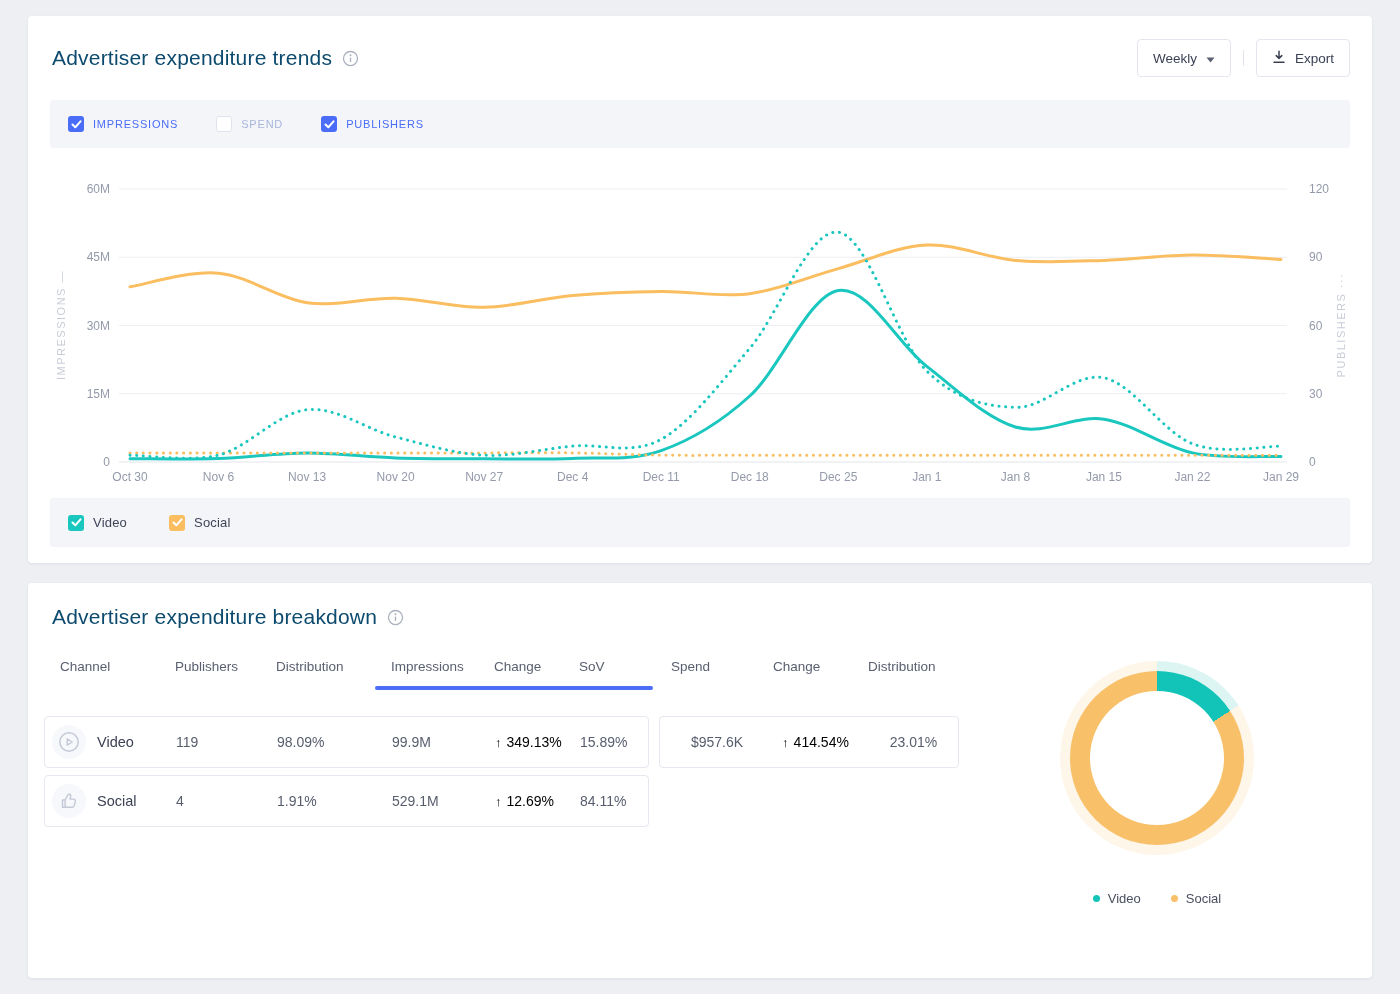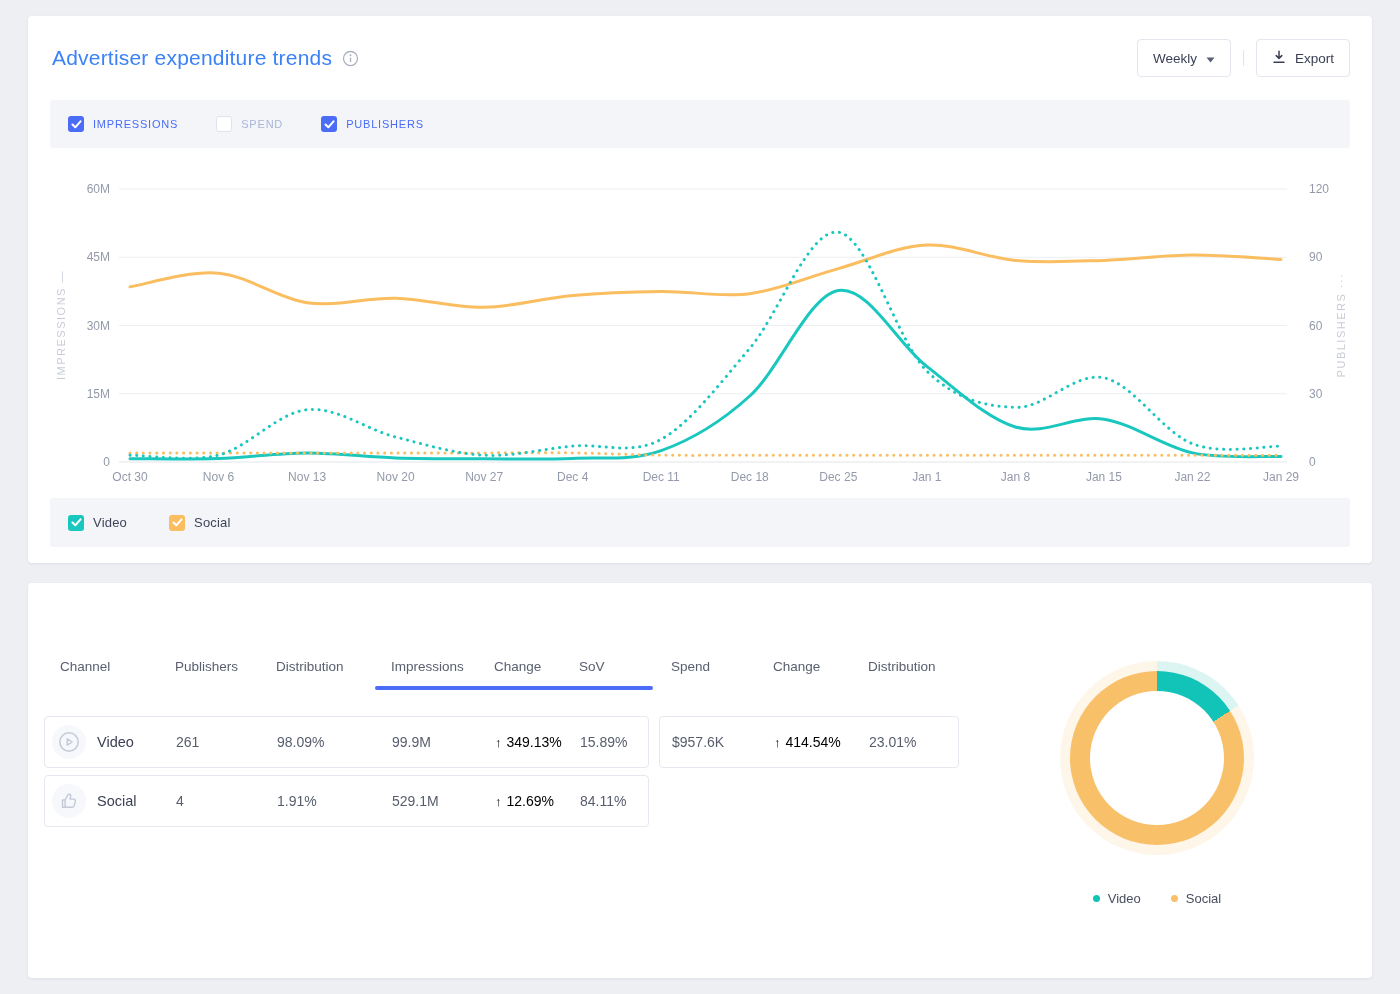--- a/index.html
+++ b/index.html
@@ -2,21 +2,21 @@
 <html><head>
 <meta charset="utf-8">
 <style>
   html,body{margin:0;padding:0;}
   body{width:1400px;height:994px;background:#edeff3;font-family:"Liberation Sans",sans-serif;position:relative;overflow:hidden;}
   .card{position:absolute;left:28px;width:1344px;background:#fff;border-radius:4px;box-shadow:0 1px 3px rgba(25,35,65,.07);}
   #card1{top:16px;height:547px;}
   #card2{top:583px;height:395px;}
 
   .head{position:absolute;top:0;left:24px;right:22px;height:84px;display:flex;align-items:center;}
-  .head h2{font-size:21px;font-weight:500;color:#3b82f6;margin:0;letter-spacing:.2px;}
+  .head h2{font-size:21px;font-weight:500;color:#0c4a6e;margin:0;letter-spacing:.2px;}
   .info{margin-left:10px;display:inline-flex;}
   .controls{margin-left:auto;display:flex;align-items:center;gap:12px;}
   .btn{height:38px;border:1px solid #e3e6ed;border-radius:4px;background:#fff;font-family:inherit;
        font-size:13.5px;color:#3a3f54;display:flex;align-items:center;gap:9px;padding:0 15px;cursor:pointer;}
   .vdiv{width:1px;height:16px;background:#e1e4ea;}
 
   .strip{position:absolute;left:22px;right:22px;height:48px;background:#f3f5f9;border-radius:3px;
          display:flex;align-items:center;padding-left:18px;box-sizing:border-box;gap:38px;}
   #metric-strip{top:84px;}
   #series-strip{top:482px;height:49px;gap:42px;}
@@ -36,21 +36,21 @@
   .hrow{display:flex;gap:10px;height:24px;position:relative;}
   .hgridL{display:grid;grid-template-columns:115px 101px 115px 103px 85px 86px;width:605px;}
   .hgridR{display:grid;grid-template-columns:102px 95px 101px;width:298px;}
   .hcell{font-size:13.5px;color:#5a6070;padding-left:16px;}
   .hgridR .hcell{padding-left:12px;}
   .tab-underline{position:absolute;left:331px;top:27px;width:278px;height:4px;border-radius:2px;background:#4a6cf7;}
   .rows{margin-top:33px;}
   .rrow{display:flex;gap:10px;margin-bottom:7px;}
   .rbox{height:52px;border:1px solid #e5e8ef;border-radius:4px;box-sizing:border-box;align-items:center;}
   .rboxL{display:grid;grid-template-columns:115px 101px 115px 103px 85px 86px;width:605px;}
-  .rboxR{display:grid;grid-template-columns:102px 95px 101px;width:340px;}
+  .rboxR{display:grid;grid-template-columns:102px 95px 101px;width:340px;text-align:center;}
   .cell{font-size:14px;color:#575d6d;padding-left:16px;white-space:nowrap;}
   .rboxR .cell{padding-left:12px;}
   .chan{display:flex;align-items:center;gap:11px;padding-left:7px;}
   .chan-disc{width:34px;height:34px;border-radius:50%;background:#f7f8fb;display:flex;align-items:center;justify-content:center;flex:0 0 auto;}
   .chan-name{font-size:14.5px;color:#3c4153;}
   .up{color:#000000;}
   .up .arr{margin-right:5px;font-size:13px;}
 
   .donut-wrap{position:absolute;left:1029px;top:78px;width:200px;text-align:center;}
   .halo{width:194px;height:194px;border-radius:50%;margin:0 auto;position:relative;}
@@ -168,20 +168,30 @@
           <svg width="11" height="9" viewBox="0 0 11 9">
             <path d="M1.5 4.5l2.8 2.8 5.2-6" fill="none" stroke="#fff" stroke-width="2" stroke-linecap="round" stroke-linejoin="round"></path>
           </svg>
         </span>
       <span class="slabel">Social</span>
     </div>
   </div>
 </section>
 
 <section class="card" id="card2">
+  <div class="head" style="height:68px">
+    <h2>Advertiser expenditure breakdown</h2>
+    <span class="info">
+      <svg width="17" height="17" viewBox="0 0 16 16">
+          <circle cx="8" cy="8" r="6.6" fill="none" stroke="#aab0bd" stroke-width="1.2"></circle>
+          <line x1="8" y1="7.2" x2="8" y2="11.2" stroke="#aab0bd" stroke-width="1.3"></line>
+          <circle cx="8" cy="4.9" r="0.95" fill="#aab0bd"></circle>
+        </svg>
+    </span>
+  </div>
 
   <div class="tbl">
     <div class="hrow">
       <div class="hgridL">
         <span class="hcell">Channel</span>
         <span class="hcell">Publishers</span>
         <span class="hcell">Distribution</span>
         <span class="hcell">Impressions</span>
         <span class="hcell">Change</span>
         <span class="hcell">SoV</span>
@@ -200,21 +210,21 @@
         <div class="rbox rboxL">
           <span class="cell chan">
             <span class="chan-disc">
               <svg width="22" height="22" viewBox="0 0 22 22">
                   <circle cx="11" cy="11" r="9.2" fill="none" stroke="#c3c9d6" stroke-width="1.5"></circle>
                   <path d="M9.2 7.8l5 3.2-5 3.2z" fill="none" stroke="#c3c9d6" stroke-width="1.4" stroke-linejoin="round"></path>
                 </svg>
             </span>
             <span class="chan-name">Video</span>
           </span>
-          <span class="cell">261</span>
+          <span class="cell">119</span>
           <span class="cell">98.09%</span>
           <span class="cell">99.9M</span>
           <span class="cell up"><span class="arr">↑</span><span>349.13%</span></span>
           <span class="cell">15.89%</span>
         </div>
         <div class="rbox rboxR">
           <span class="cell">$957.6K</span>
           <span class="cell up"><span class="arr">↑</span><span>414.54%</span></span>
           <span class="cell">23.01%</span>
         </div>

